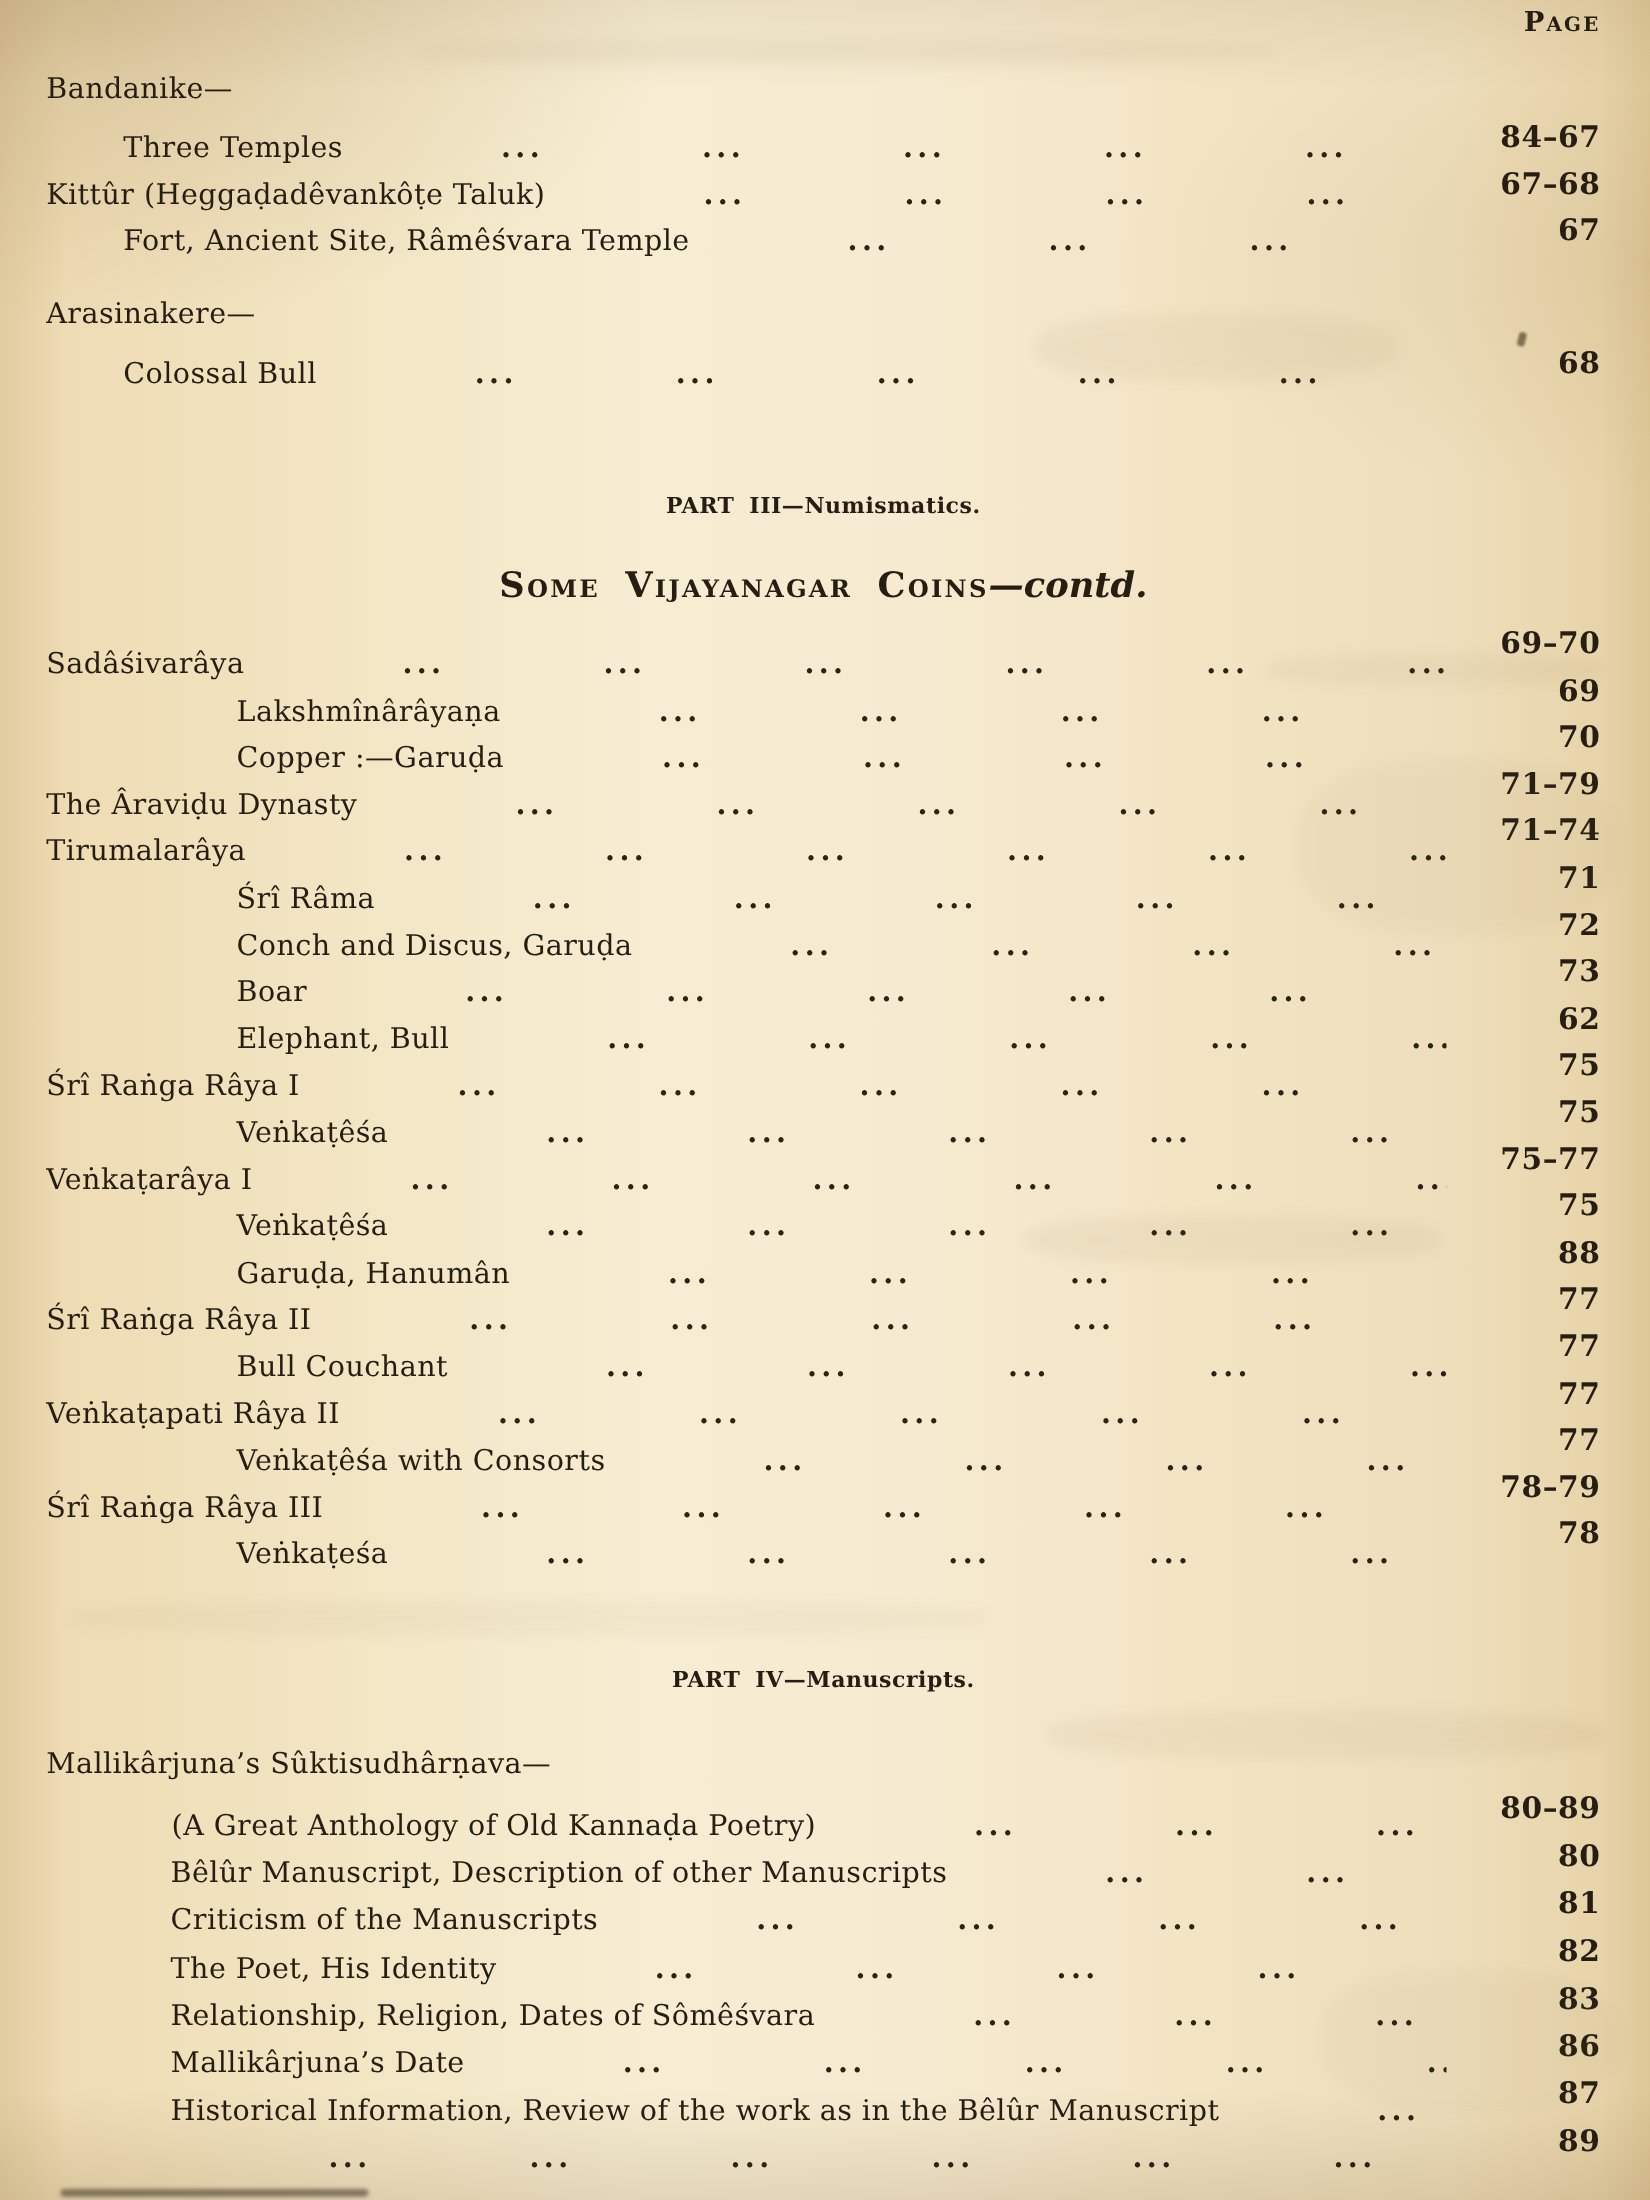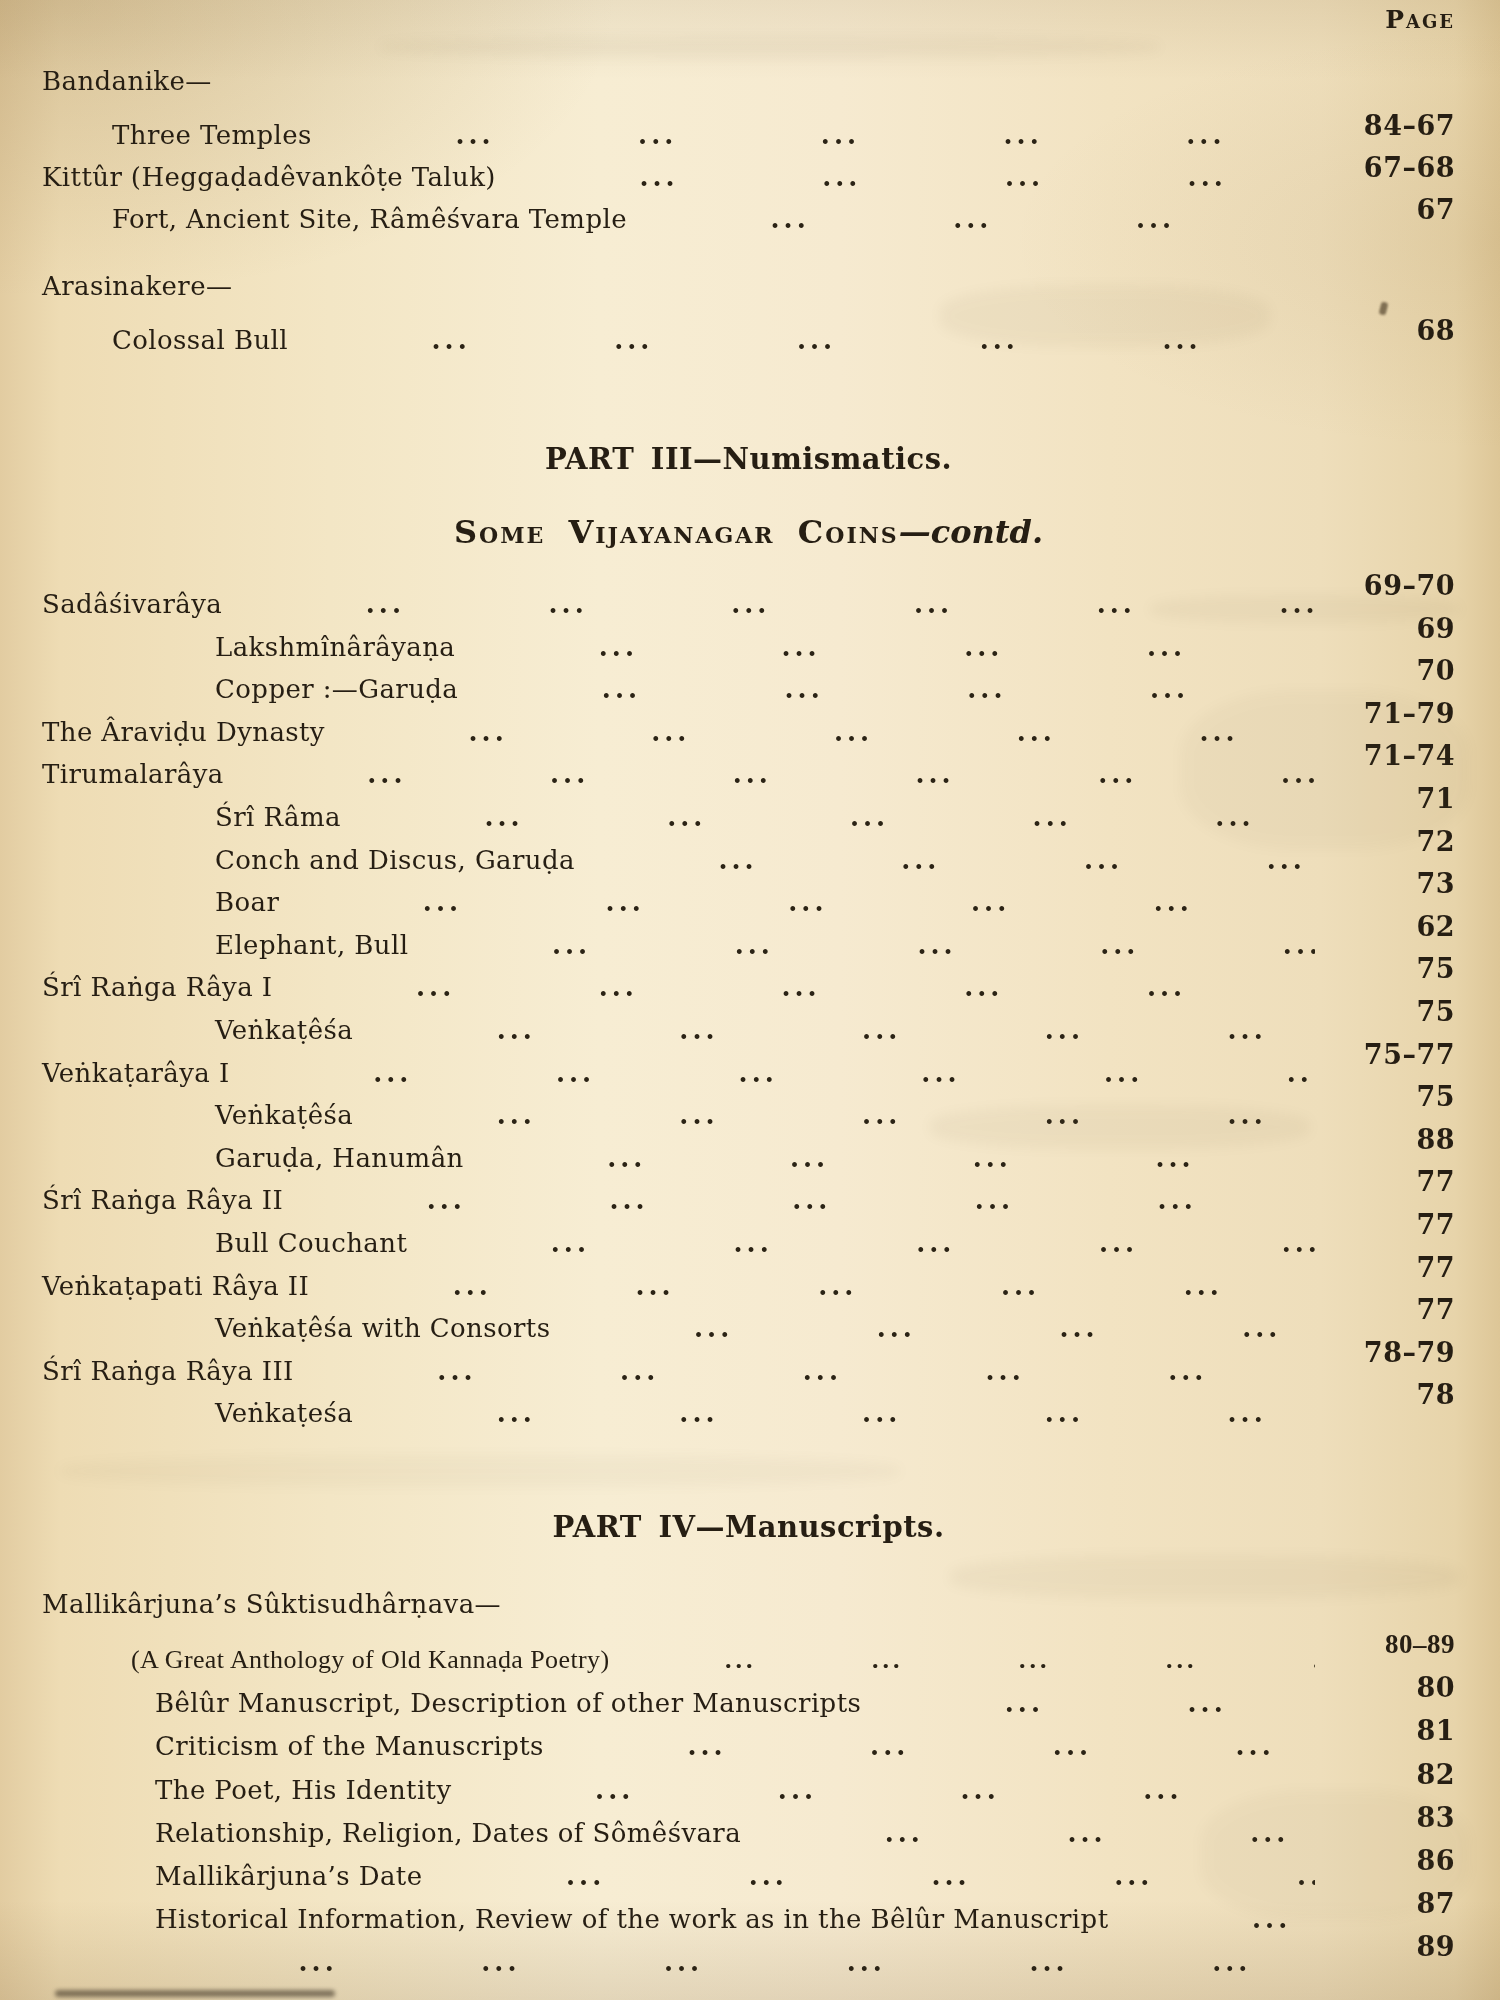--- a/index.html
+++ b/index.html
@@ -28,21 +28,21 @@
     font-weight: bold;
     font-size: 25px;
     letter-spacing: 2px;
     line-height: 28px;
   }
   .rows.top   { margin-top: 26px; }
   .rows.grp2  { margin-top: 25px; }
   .part-heading {
     text-align: center;
     font-weight: bold;
-    font-size: 29px;
+    font-size: 20px;
     line-height: 36px;
     word-spacing: 6px;
     letter-spacing: .5px;
   }
   .part-heading.p3 { margin-top: 80px; }
   .part-heading.p4 { margin-top: 74px; }
   .sub-heading {
     margin-top: 38px;
     text-align: center;
     font-size: 32px;
@@ -68,21 +68,21 @@
   .manu  .row { height: 43.2px; line-height: 43.2px; }
   .row.head-row { margin-bottom: 12px; }
   .row .label {
     flex: 0 0 auto;
     white-space: nowrap;
     letter-spacing: .4px;
   }
   .row.indent-1 { margin-left: 70px; }
   .row.indent-2 { margin-left: 173px; }
   .manu .row.indent-1 { margin-left: 113px; }
-  .manu .row.paren    { margin-left: 89px; font-family: Liberation Serif, serif; }
+  .manu .row.paren    { margin-left: 114px; }
   .row .leader {
     flex: 1 1 auto;
     min-width: 0;
     overflow: hidden;
     white-space: nowrap;
     text-align: right;
     letter-spacing: 4px;
     font-weight: bold;
     color: #2b2315;
   }

